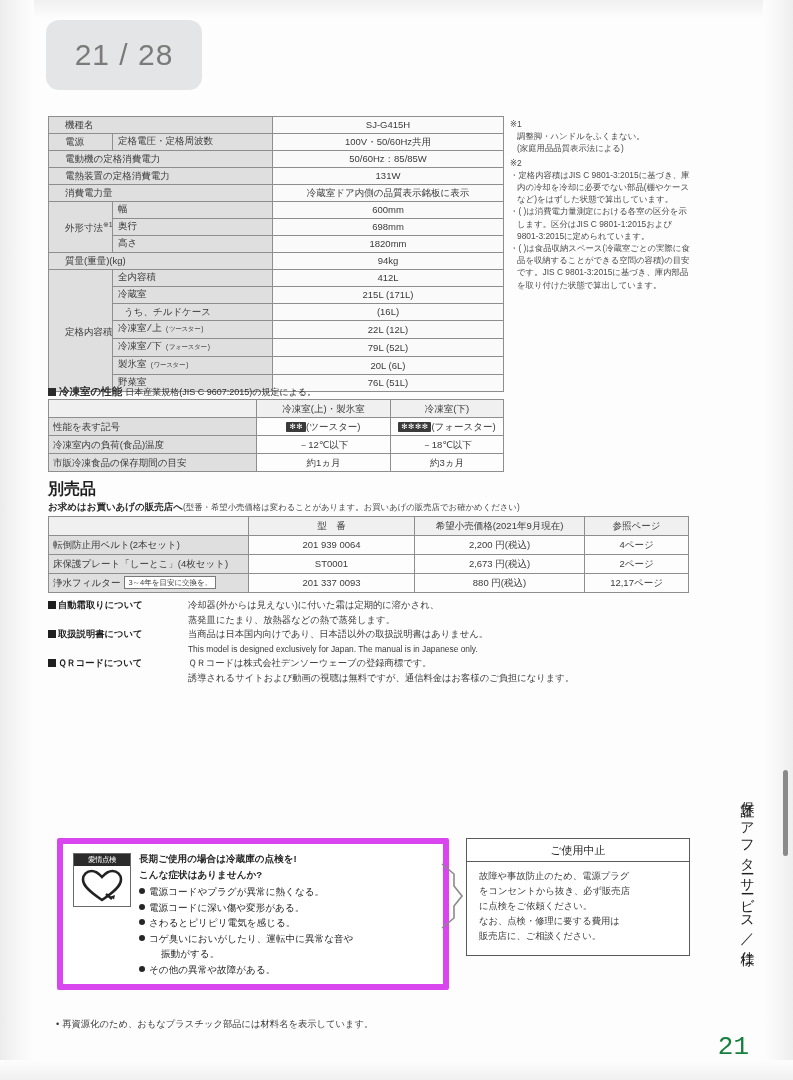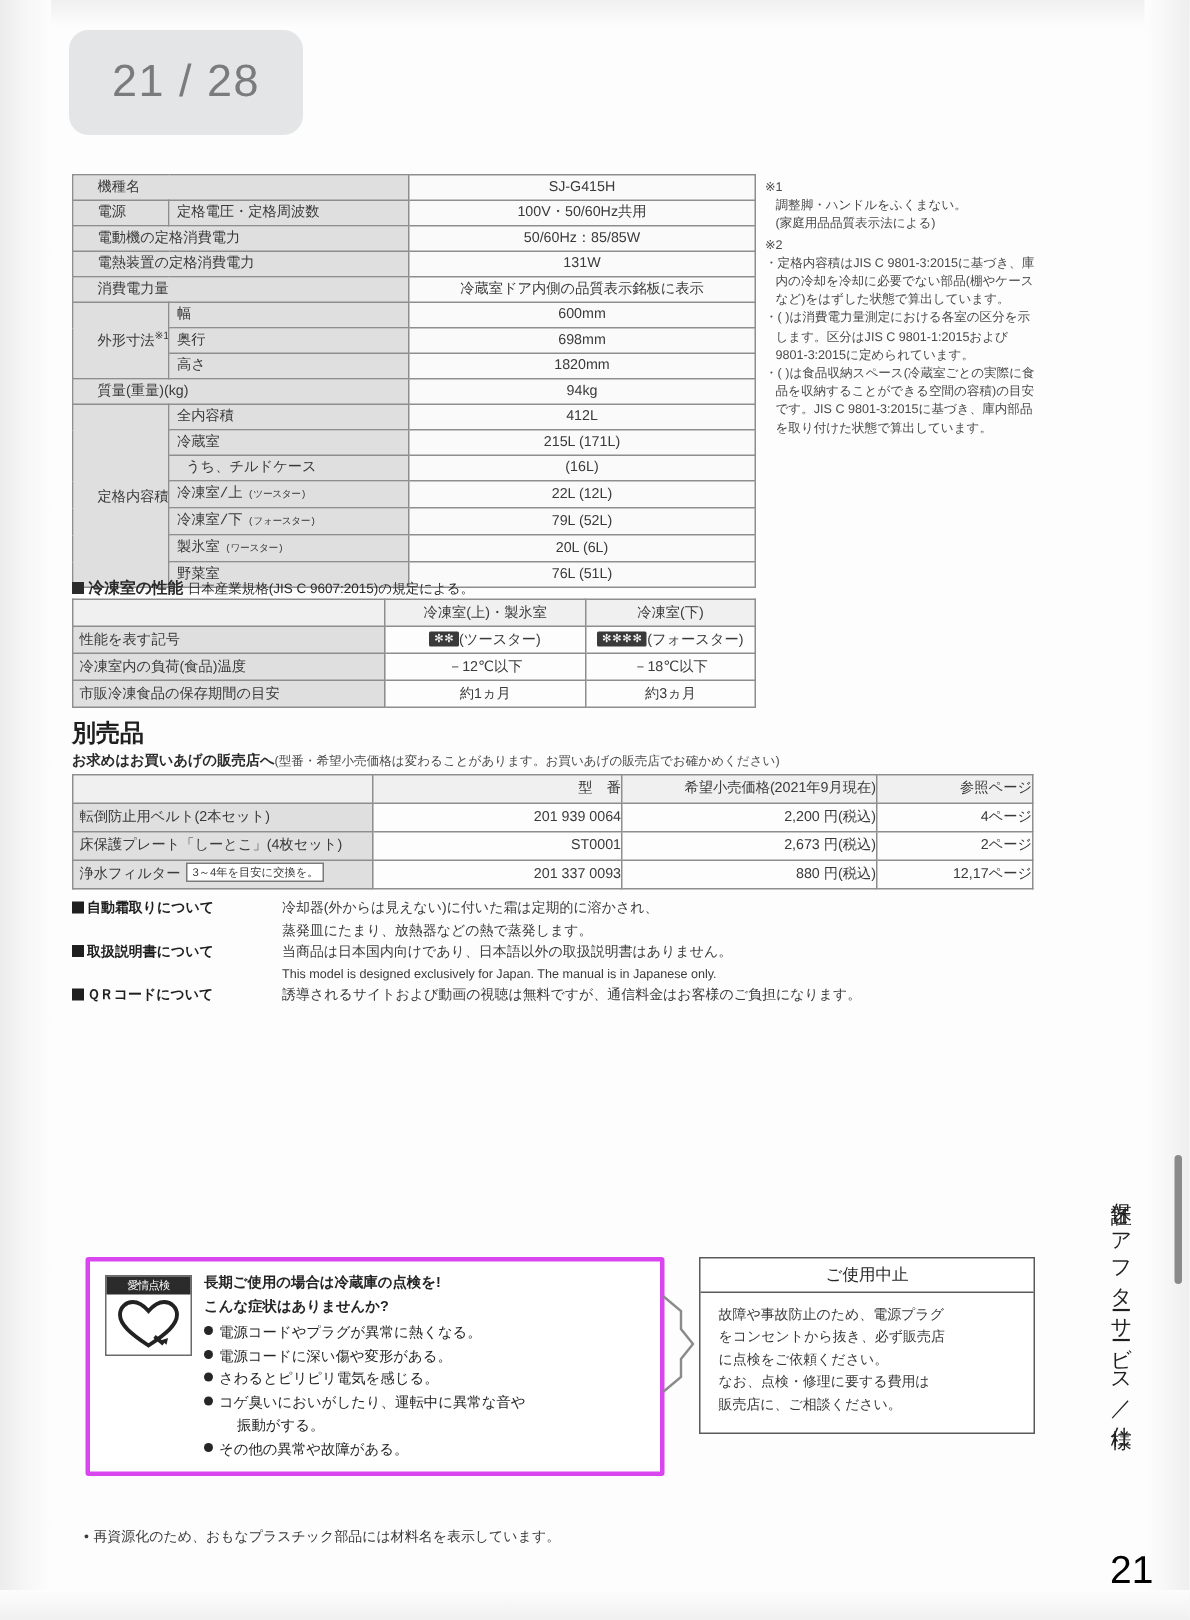--- a/index.html
+++ b/index.html
@@ -147,21 +147,21 @@
     font-size: 9.5px; font-weight: bold; color: #2b2b2b;
     white-space: nowrap;
   }
   .bes-sub .thin { font-weight: normal; font-size: 8.4px; color: #4a4a4a; }
 
   .parts-table {
     position: absolute; left: 48px; top: 516px;
     width: 640px;
     table-layout: fixed;
   }
-  .parts-table td { height: 18px; line-height: 18px; text-align: right; }
+  .parts-table td { height: 18px; line-height: 18px; text-align: center; }
   .parts-table td.name {
     text-align: left; padding-left: 4px; background: #dfdfdf; white-space: nowrap;
   }
   .parts-table td.hdr { background: #f0f0f0; }
   .pill-note {
     display: inline-block;
     border: 1px solid #7a7a7a;
     background: #ffffff;
     font-size: 7.5px; line-height: 11px;
     padding: 0 3px; margin-left: 4px;
@@ -185,21 +185,21 @@
     display: inline-block; width: 8px; height: 8px;
     background: #1f1f1f; margin-right: 2px; vertical-align: -1px;
   }
   .note-row .nb { flex: 1; }
   .note-row .nb .en { font-size: 8.4px; }
 
   
   .insp-box {
     position: absolute; left: 57px; top: 838px;
     width: 380px; height: 140px;
-    border: 3px solid #d946ef;
+    border: 6px solid #d946ef;
     background: #ffffff;
     border-radius: 2px;
   }
   .insp-icon {
     position: absolute; left: 10px; top: 9px;
     width: 56px; height: 52px;
     border: 1px solid #6a6a6a;
     background: #ffffff;
   }
   .insp-icon .cap {
@@ -254,22 +254,22 @@
   
   .side-tab {
     position: absolute; right: 36px; top: 790px;
     font-size: 14px; color: #1f1f1f;
     writing-mode: vertical-rl;
     text-orientation: upright;
     letter-spacing: 2px;
     white-space: nowrap;
   }
   .page-num {
-    position: absolute; right: 24px; bottom: 18px;
-    font-size: 26px; color: #000000;
+    position: absolute; right: 44px; bottom: 18px;
+    font-size: 26px; color: #15803d; font-family: Liberation Mono, monospace;
   }
 
   
   .scrollbar-track {
     position: absolute; right: 4px; top: 0; bottom: 0; width: 8px;
     background: transparent;
   }
   .scrollbar-thumb {
     position: absolute; right: 5px; top: 770px;
     width: 5px; height: 86px;
@@ -465,20 +465,21 @@
       <div class="note-row">
         <div class="nl"><span class="sq"></span>取扱説明書について</div>
         <div class="nb">
           <div>当商品は日本国内向けであり、日本語以外の取扱説明書はありません。</div>
           <div class="en">This model is designed exclusively for Japan. The manual is in Japanese only.</div>
         </div>
       </div>
       <div class="note-row">
         <div class="nl"><span class="sq"></span>ＱＲコードについて</div>
         <div class="nb">
+          <div>ＱＲコードは株式会社デンソーウェーブの登録商標です。</div>
           <div>誘導されるサイトおよび動画の視聴は無料ですが、通信料金はお客様のご負担になります。</div>
         </div>
       </div>
     </div>
 
   <div class="insp-box">
     <div class="insp-icon">
       <span class="cap">愛情点検</span>
       <svg width="46" height="36" viewBox="0 0 46 36" aria-hidden="true">
         <path d="M23 33 C11 25 4 19 4 12.5 C4 7.5 8 4 12.5 4 C16 4 19.5 6 23 10 C26.5 6 30 4 33.5 4 C38 4 42 7.5 42 12.5 C42 19 35 25 23 33 Z" fill="none" stroke="#222" stroke-width="2.6"></path>

